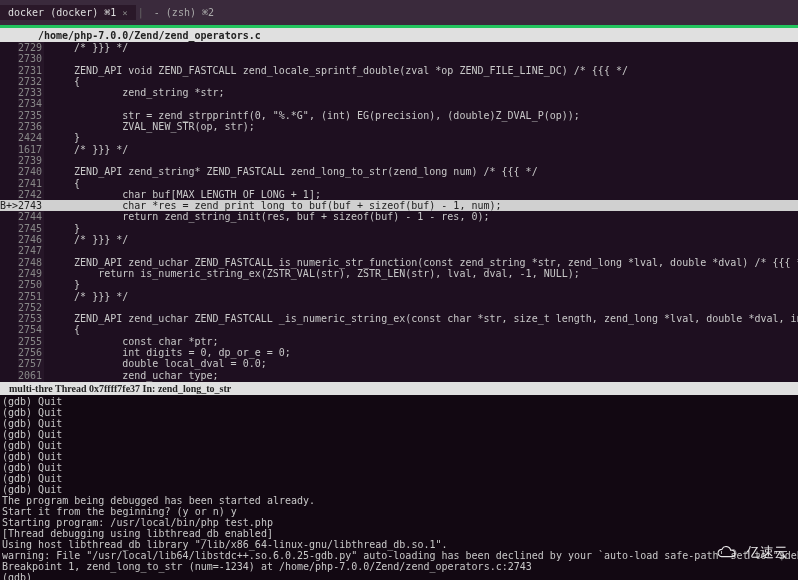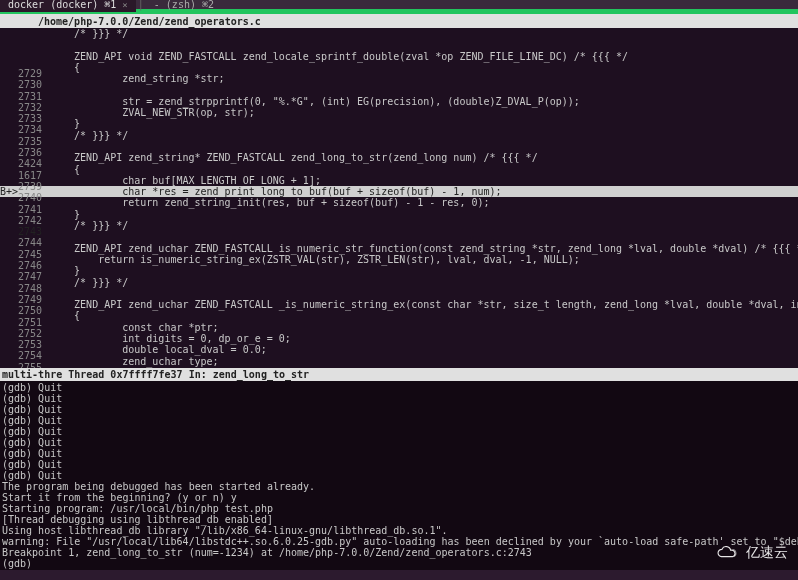--- a/index.html
+++ b/index.html
@@ -7,25 +7,25 @@
   width: 798px;
   height: 580px;
   background: #2c1a2e;
   font-family: "DejaVu Sans Mono", "Courier New", monospace;
   font-size: 10px;
   color: #c8c8c8;
   overflow: hidden;
   position: relative;
 }
 .tab-bar {
-  height: 14px;
+  height: 28px;
   background: #3a2a3c;
   display: flex;
   align-items: center;
-  border-bottom: 5px solid #22c55e;
+  border-bottom: 3px solid #22c55e;
 }
 .tab {
   padding: 2px 8px;
   color: #aaa;
   display: flex;
   align-items: center;
   gap: 6px;
   font-size: 10px;
 }
 .tab.active {
@@ -58,21 +58,20 @@
   color: #e0e0e0;
   flex-shrink: 0;
 }
 .line-num {
   width: 26px;
   text-align: center;
   color: #888;
   background: #261628;
   padding-right: 4px;
   flex-shrink: 0;
-  margin-top: 40px;
 }
 .code-text {
   color: #c8c8c8;
   padding-left: 6px;
 }
 .code-line.hl {
   background: #d0d0d0;
 }
 .code-line.hl .line-num {
   background: #d0d0d0;
@@ -81,23 +80,24 @@
 .code-line.hl .code-text {
   color: #222;
 }
 .code-line.hl .bp-gutter {
   background: #d0d0d0;
   color: #222;
 }
 .status-bar {
   background: #e0e0e0;
   color: #222;
-  padding: 1px 2px;
+  padding: 1px 9px;
   font-size: 10px;
   font-weight: bold;
+  font-family: Liberation Serif, serif;
 }
 .gdb-area {
   background: #120812;
   padding: 1px 2px;
 }
 .gdb-line {
   white-space: pre;
   line-height: 11px;
   color: #c8c8c8;
 }

